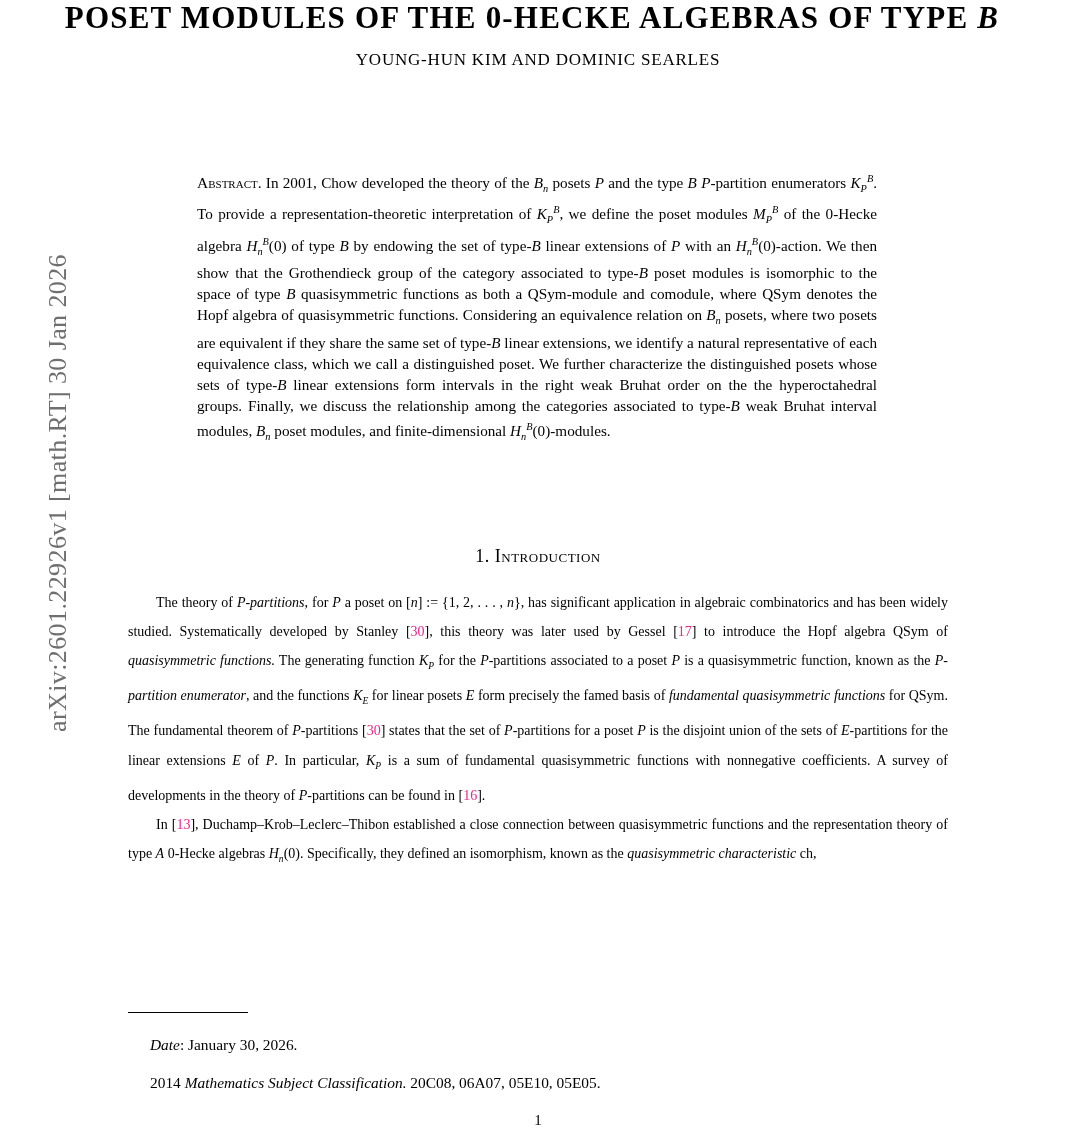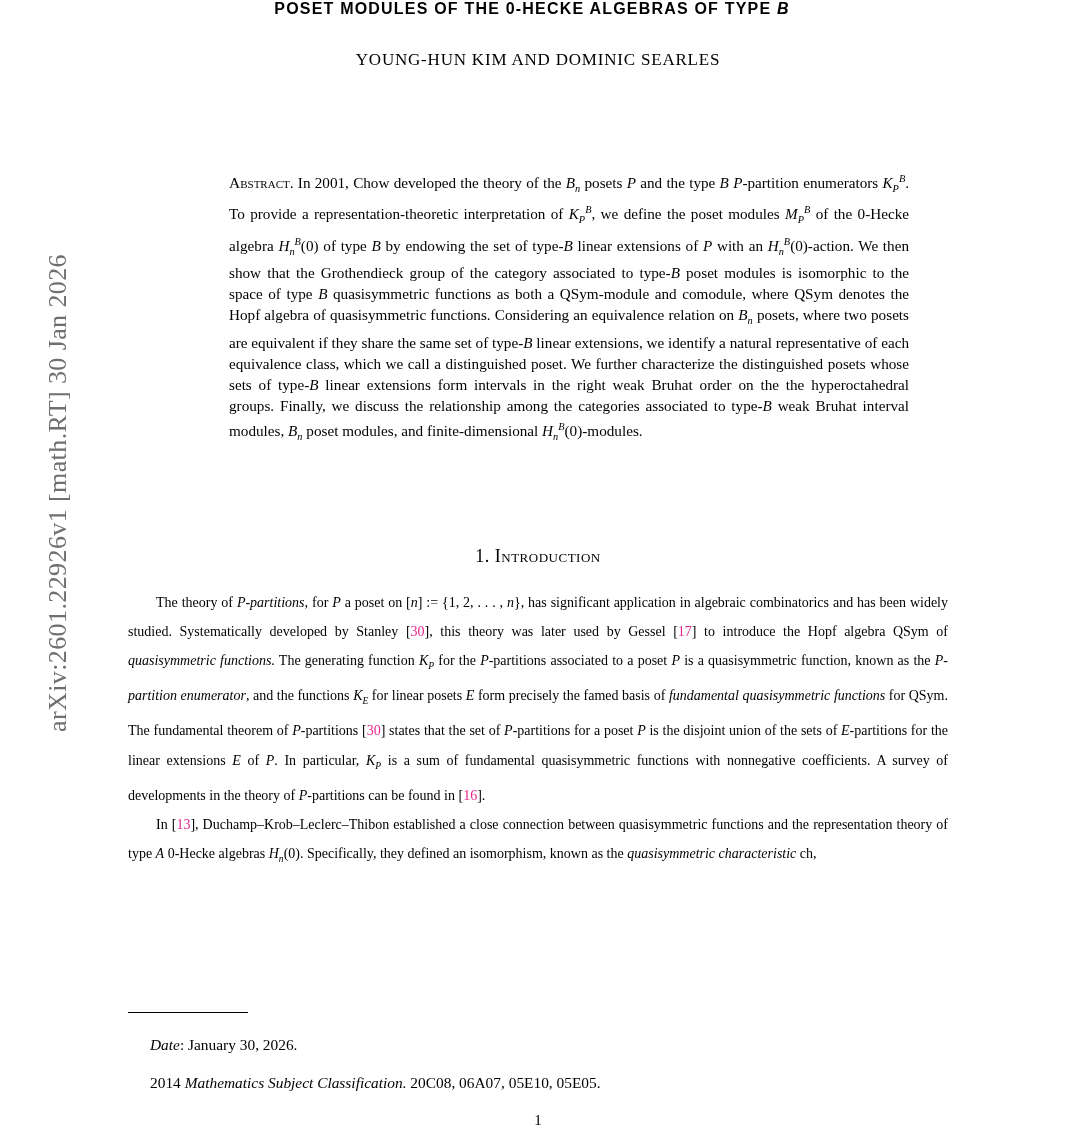--- a/index.html
+++ b/index.html
@@ -34,24 +34,24 @@
     color: #6f6f6f;
     white-space: nowrap;
   }
   
   #title {
     position: absolute;
     left: 0;
     right: 12px;
     top: 0px;
     text-align: center;
-    font-size: 16px;
+    font-size: 31px;
     font-weight: bold;
     letter-spacing: 1.2px;
-    font-family: Liberation Sans, sans-serif;
+    font-family: Liberation Serif, serif;
   }
   #title .it { font-style: italic; font-weight: bold; }
   #authors {
     position: absolute;
     left: 0;
     right: 0;
     top: 50px;
     text-align: center;
     font-size: 17px;
     letter-spacing: 0.8px;
@@ -59,21 +59,20 @@
   }
   
   #abstract {
     position: absolute;
     left: 197px;
     top: 168px;
     width: 680px;
     font-size: 15.2px;
     line-height: 21.2px;
     text-align: justify;
-    margin-left: 32px;
   }
   #abstract .lead {
     font-variant: small-caps;
     font-size: 15.5px;
   }
   
   #section-1 {
     position: absolute;
     left: 0;
     right: 0;

